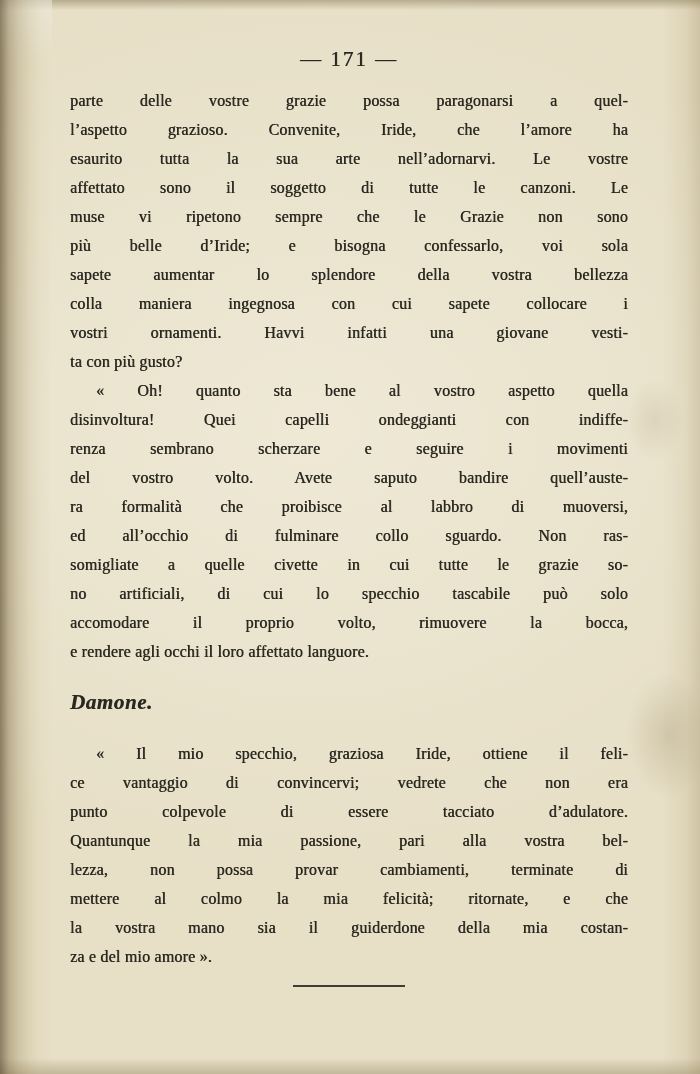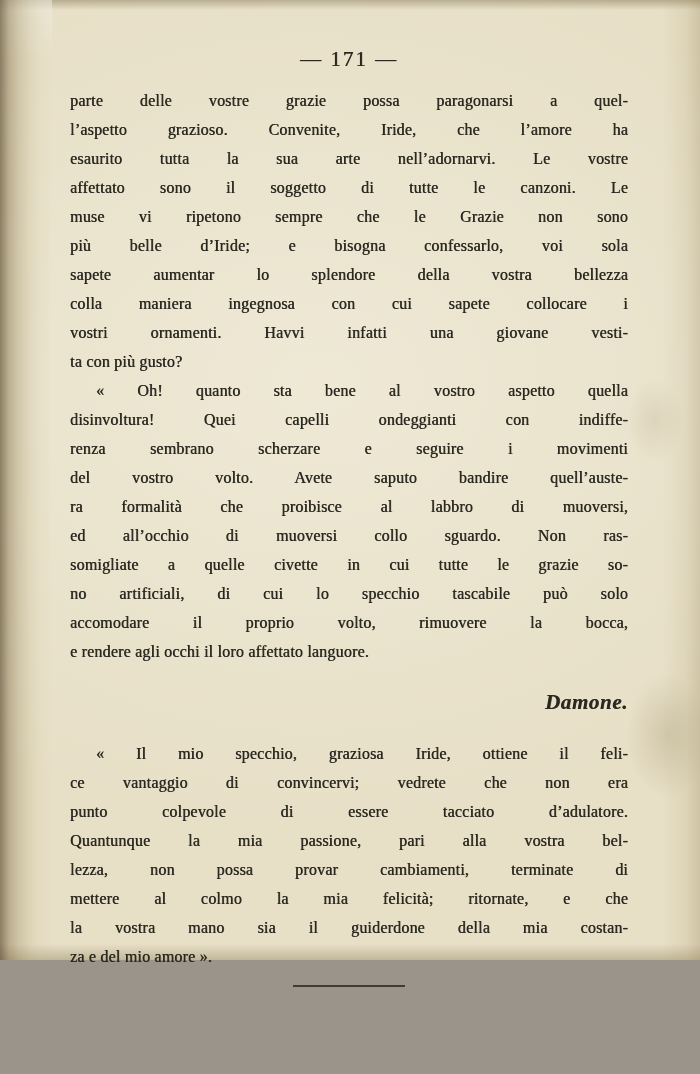--- a/index.html
+++ b/index.html
@@ -3,21 +3,21 @@
 <meta charset="utf-8">
 <style>
   html, body { margin: 0; padding: 0; }
   body {
     width: 700px; height: 1074px; overflow: hidden;
     background: #9a948a;
     font-family: "Liberation Serif", "DejaVu Serif", serif;
   }
   .scan {
     position: relative;
-    width: 700px; height: 960px;
+    width: 700px; height: 1074px;
     color: #29271f;
     background-color: #e7dfc6;
     background-image:
       radial-gradient(60px 90px at 668px 735px, rgba(121,101,62,0.20), rgba(0,0,0,0) 70%),
       radial-gradient(40px 60px at 655px 420px, rgba(121,101,62,0.12), rgba(0,0,0,0) 70%),
       radial-gradient(ellipse 900px 700px at 45% 40%, rgba(255,255,250,0.30), rgba(0,0,0,0) 65%),
       linear-gradient(270deg, rgba(150,130,88,0.30) 0px, rgba(170,152,108,0.16) 14px, rgba(0,0,0,0) 38px),
       linear-gradient(180deg, rgba(110,95,60,0.40) 0px, rgba(0,0,0,0) 10px),
       linear-gradient(0deg, rgba(120,104,66,0.34) 0px, rgba(0,0,0,0) 16px);
   }
@@ -51,21 +51,21 @@
     line-height: 29px;
     letter-spacing: 0.2px;
     text-align: justify;
     text-align-last: justify;
     text-shadow: 0.5px 0 0 rgba(41,39,31,0.80);
     white-space: normal;
   }
   .line.last { text-align-last: left; font-family: Liberation Serif, serif; }
   .line.ind  { padding-left: 26px; }
   .author-heading {
-    text-align: right;
+    text-align: left;
     font-style: italic;
     font-weight: bold;
     font-size: 21px;
     line-height: 29px;
     letter-spacing: 0.6px;
     margin: 22px 0 22px 0;
     text-shadow: 0.4px 0 0 rgba(41,39,31,0.7);
   }
   .end-rule {
     width: 112px; height: 2px;
@@ -95,21 +95,21 @@
       <span class="line" style="display:block">vostri ornamenti. Havvi infatti una giovane vesti-</span>
       <span class="line last" style="display:block">ta con più gusto?</span>
     </p>
 
     <p class="para">
       <span class="line ind" style="display:block">« Oh! quanto sta bene al vostro aspetto quella</span>
       <span class="line" style="display:block">disinvoltura! Quei capelli ondeggianti con indiffe-</span>
       <span class="line" style="display:block">renza sembrano scherzare e seguire i movimenti</span>
       <span class="line" style="display:block">del vostro volto. Avete saputo bandire quell’auste-</span>
       <span class="line" style="display:block">ra formalità che proibisce al labbro di muoversi,</span>
-      <span class="line" style="display:block">ed all’occhio di muoversi collo sguardo. Non ras-</span>
+      <span class="line" style="display:block">ed all’occhio di fulminare collo sguardo. Non ras-</span>
       <span class="line" style="display:block">somigliate a quelle civette in cui tutte le grazie so-</span>
       <span class="line" style="display:block">no artificiali, di cui lo specchio tascabile può solo</span>
       <span class="line" style="display:block">accomodare il proprio volto, rimuovere la bocca,</span>
       <span class="line last" style="display:block">e rendere agli occhi il loro affettato languore.</span>
     </p>
 
 
     <div class="author-heading">Damone.</div>
 
     <p class="para">

